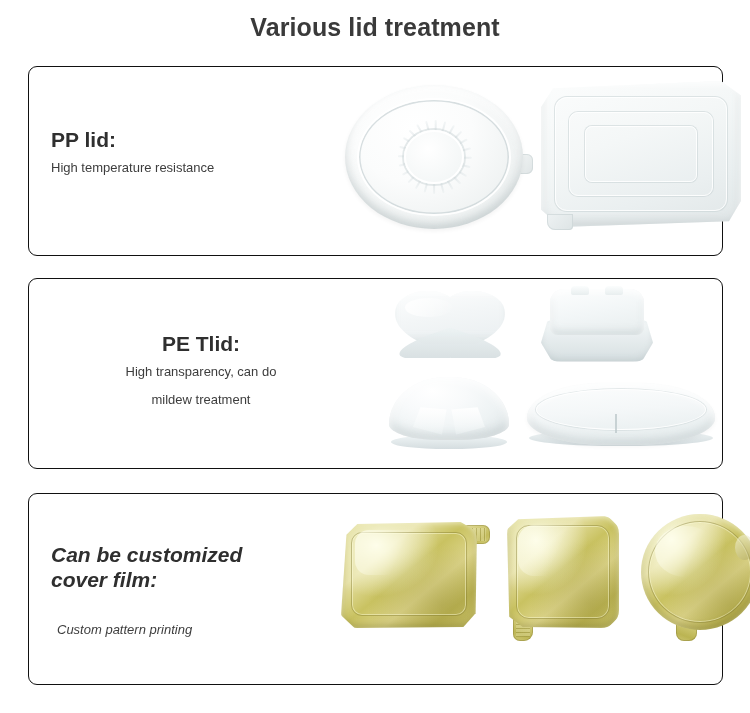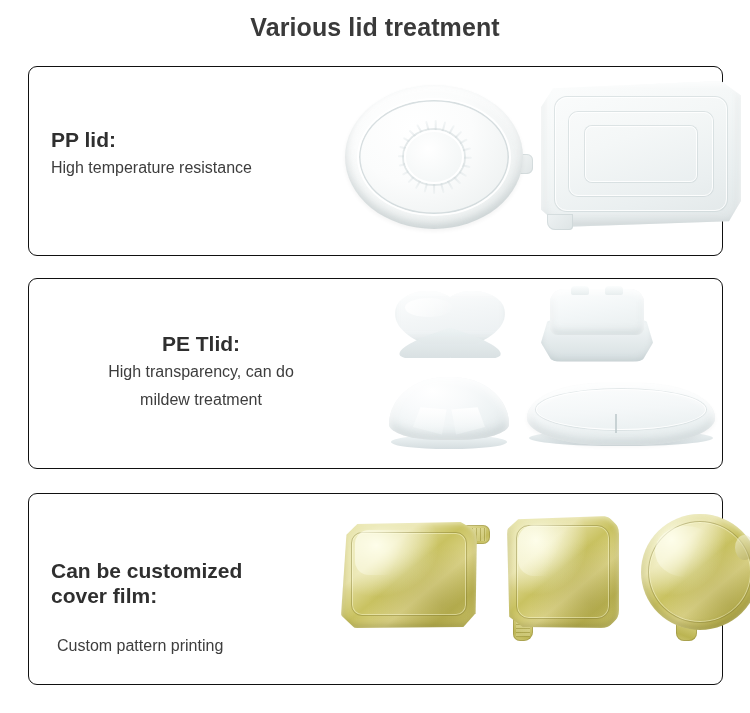--- a/index.html
+++ b/index.html
@@ -46,32 +46,32 @@
   }
 
   
   .text-block {
     position: absolute;
     left: 22px;
     width: 300px;
   }
   #panel-0 .text-block { top: 60px; }
   #panel-1 .text-block { top: 52px; }
-  #panel-2 .text-block { top: 64px; }
+  #panel-2 .text-block { top: 48px; font-style: italic; }
 
   .lid-heading {
     font-size: 21px;
     font-weight: bold;
     color: #2f2f2f;
     line-height: 25px;
     white-space: pre-line;
     margin-bottom: 2px;
   }
   .lid-desc {
-    font-size: 16px;
+    font-size: 13px;
     font-weight: normal;
     color: #3d3d3d;
     line-height: 28px;
     white-space: pre-line;
   }
   #panel-2 .lid-heading { line-height: 25px; }
   #panel-2 .lid-desc { padding-left: 6px; margin-top: 24px; }
 
   
   .img-area {

